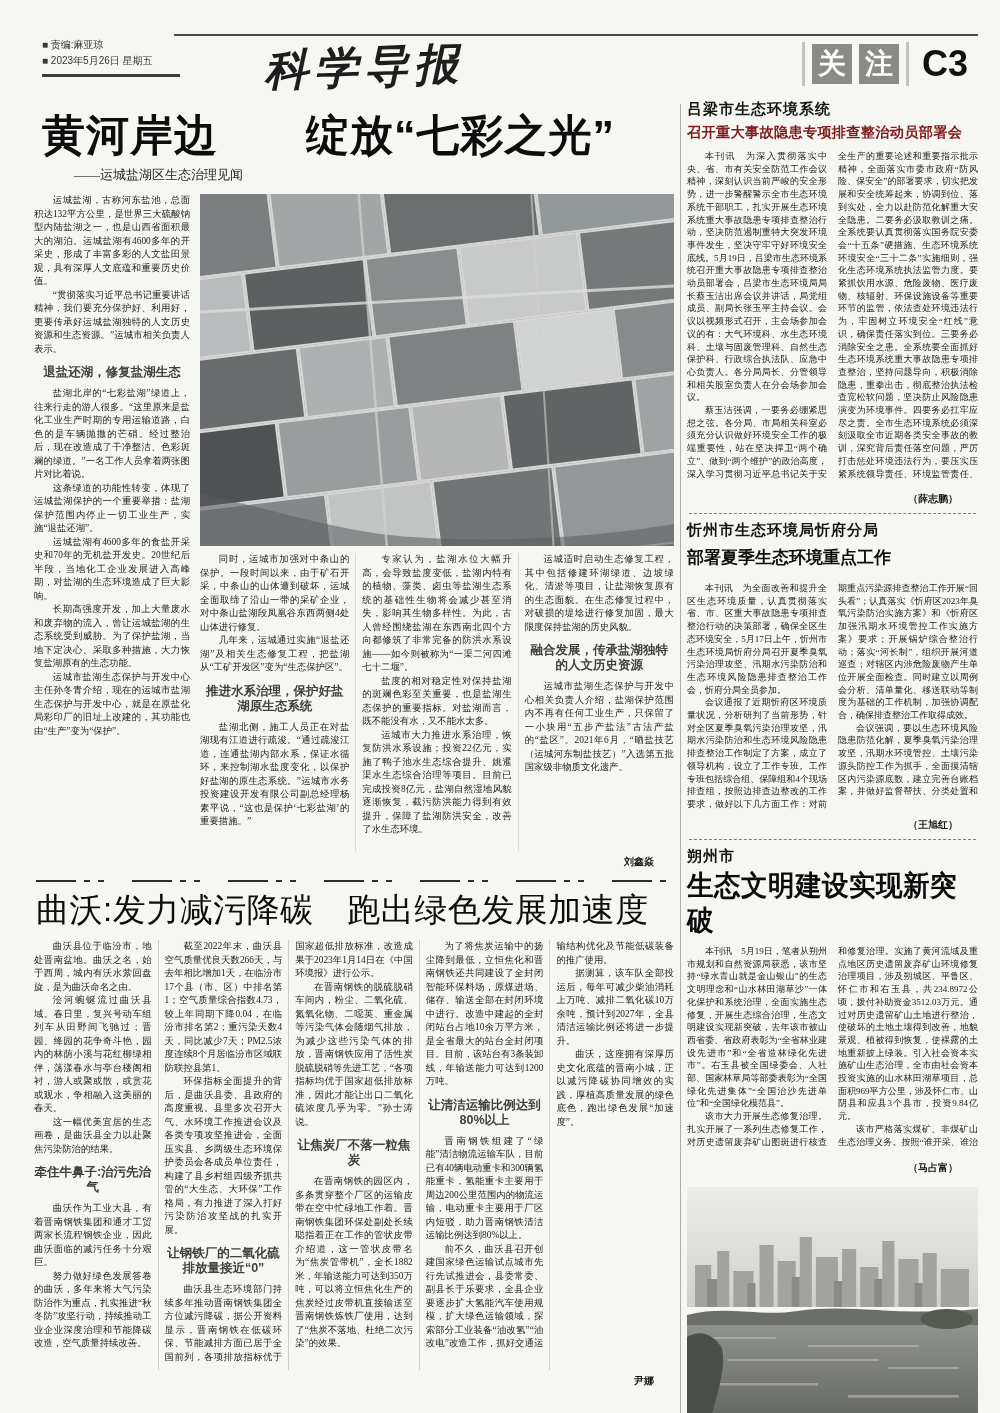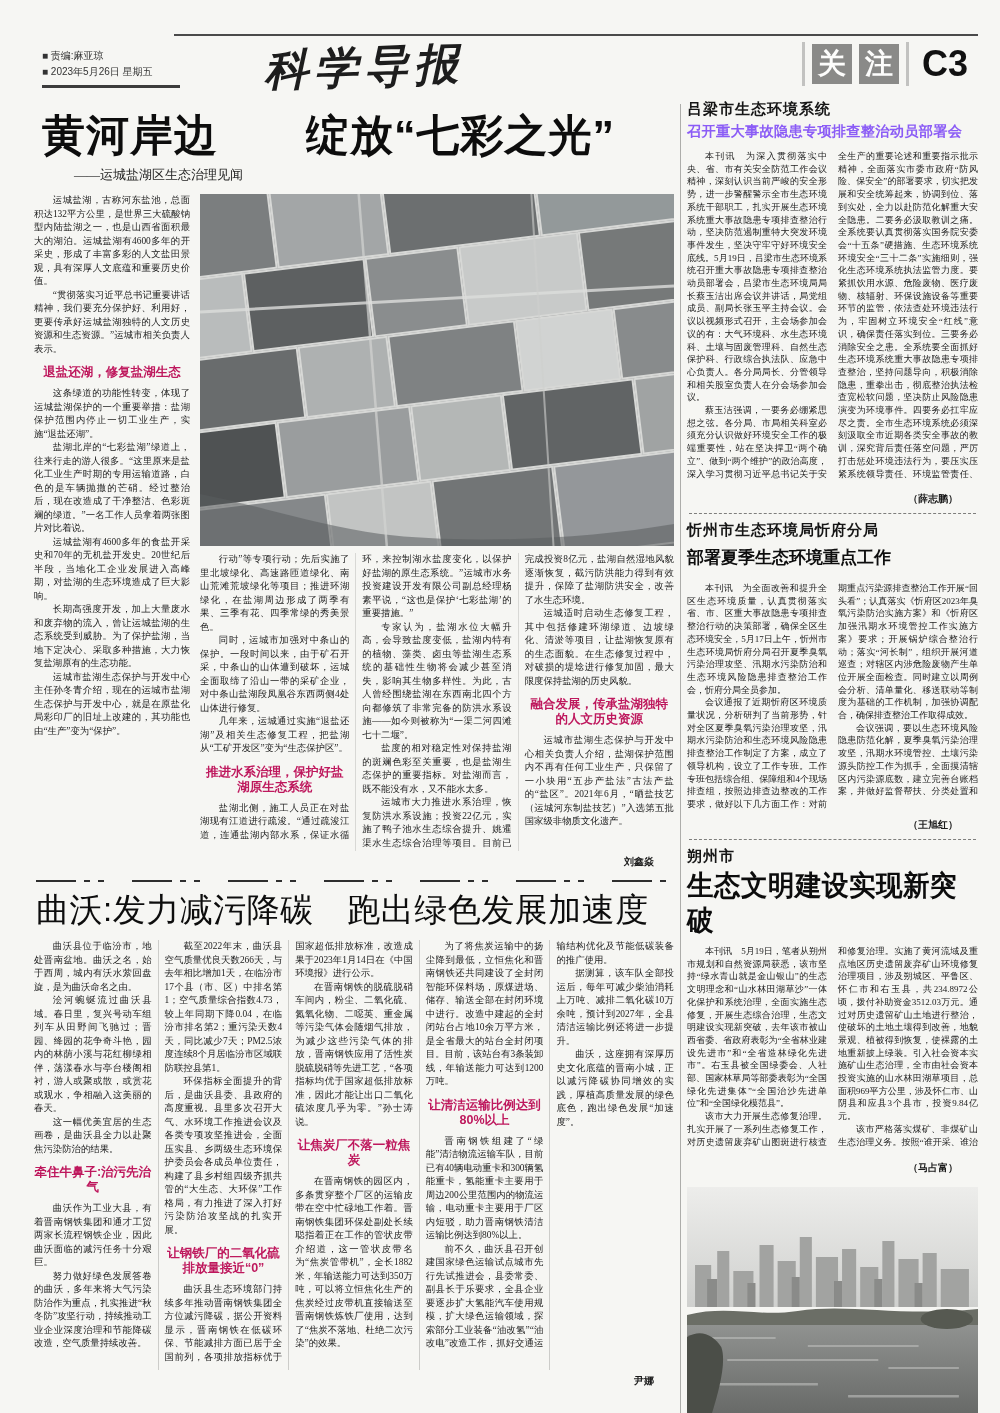--- a/index.html
+++ b/index.html
@@ -3,60 +3,60 @@
 <meta charset="utf-8">
 <style>
   html,body{margin:0;padding:0;}
   body{background:#e9e9e7;}
   .page{position:relative;width:1000px;height:1413px;background:#f6f6f3;margin:0 auto;
         font-family:"Liberation Serif","DejaVu Serif",serif;color:#161616;overflow:hidden;
         box-sizing:border-box;padding:28px 22px 0 34px;}
   
   .hdr{position:relative;height:66px;}
   .hdr-top-rule{position:absolute;left:140px;right:0;top:6px;height:2px;background:#4a4a4a;}
-  .ed-block{position:absolute;left:8px;top:20px;width:138px;font-size:10px;line-height:16px;color:#333;
+  .ed-block{position:absolute;left:8px;top:9px;width:138px;font-size:10px;line-height:16px;color:#333;
             border-bottom:3px solid #3c3c3c;padding-bottom:5px;font-family:"Liberation Sans","DejaVu Sans",sans-serif;}
   .mast{position:absolute;left:230px;top:10px;font-family:"DejaVu Serif",serif;font-weight:bold;font-style:italic;
         font-size:44px;letter-spacing:6px;transform:rotate(-2deg);color:#1d1d1d;}
   .badge-zone{position:absolute;right:10px;top:14px;display:flex;align-items:center;gap:7px;}
   .badge-bar{width:3px;height:44px;background:#c2c2c0;}
   .badge-box{width:40px;height:40px;background:#8a8a88;color:#fdfdfc;display:flex;align-items:center;justify-content:center;
              font-family:"Liberation Sans","DejaVu Sans",sans-serif;font-weight:bold;font-size:28px;}
   .page-no{font-family:"Liberation Sans","DejaVu Sans",sans-serif;font-size:36px;font-weight:bold;color:#111;margin-left:6px;}
   
   .content{display:flex;margin-top:4px;}
   .left-region{width:640px;}
   .v-rule{width:1px;background:#adadaa;margin:6px 6px 0 6px;}
   .right-region{width:291px;}
   
   .p{margin:0;text-indent:2em;text-align:justify;font-size:9.4px;line-height:13.5px;color:#1b1b1b;}
   .sub{margin:9px 0 7px;text-align:center;font-family:"Liberation Sans","DejaVu Sans",sans-serif;
-       font-weight:bold;font-size:12.5px;line-height:15px;color:#be185d;}
+       font-weight:bold;font-size:12.5px;line-height:15px;color:#404040;}
   .byline{margin:4px 20px 0 0;text-align:right;font-size:10px;font-weight:bold;color:#1b1b1b;}
   
   .main-h1{margin:12px 0 0 8px;font-family:"Liberation Sans","DejaVu Sans",sans-serif;font-weight:bold;
            font-size:43px;line-height:50px;letter-spacing:1px;color:#0d0d0d;}
   .main-dek{margin:6px 0 10px 40px;font-size:13px;color:#222;}
   .main-body{display:flex;gap:10px;}
   .main-col1{width:156px;height:676px;overflow:hidden;flex:none;}
   .main-right{flex:1;min-width:0;}
   .photo1{display:block;width:100%;height:352px;}
   .main-rest{margin-top:7px;height:298px;overflow:hidden;column-count:3;column-gap:13px;column-rule:1px solid #d8d8d5;column-fill:auto;}
   
   .dashdot{height:3px;margin:9px 2px 8px 2px;background-repeat:repeat-x;background-position:0 1px;background-size:96px 2px;
     background-image:repeating-linear-gradient(90deg,#2e2e2e 0 40px,transparent 40px 48px,#2e2e2e 48px 54px,transparent 54px 62px,#2e2e2e 62px 68px,transparent 68px 96px);}
   .dashed{border-top:1px dashed #7e7e7c;margin:7px 2px;}
   
   .quwo-h1{margin:8px 0 10px 2px;font-family:"Liberation Sans","DejaVu Sans",sans-serif;font-weight:normal;
            font-size:33px;line-height:40px;letter-spacing:0.5px;color:#0d0d0d;}
   .quwo-body{height:430px;overflow:hidden;column-count:5;column-gap:13px;column-rule:1px solid #ccccc9;column-fill:auto;}
   
   .kicker{margin:2px 0 3px;font-size:15px;font-weight:600;letter-spacing:1px;color:#161616;}
-  .r-title-sm{margin:0 0 8px;font-family:Liberation Mono, monospace;font-weight:bold;
-              font-size:14.2px;line-height:20px;letter-spacing:0.3px;color:#8b5cf6;}
+  .r-title-sm{margin:0 0 8px;font-family:Liberation Sans, sans-serif;font-weight:bold;
+              font-size:14.2px;line-height:20px;letter-spacing:0.3px;color:#7f1d1d;}
   .r-title-md{margin:2px 0 9px;font-family:"Liberation Sans","DejaVu Sans",sans-serif;font-weight:bold;
               font-size:17px;line-height:30px;color:#0e0e0e;}
   .r-title-lg{margin:2px 0 10px;font-family:"Liberation Serif","DejaVu Serif",serif;font-weight:bold;
               font-size:26.5px;line-height:33px;letter-spacing:0.5px;color:#0c0c0c;transform:scaleY(1.06);transform-origin:left top;}
   .r-body{overflow:hidden;column-count:2;column-gap:11px;column-fill:auto;}
   .r-body .p{font-size:9px;line-height:12.7px;}
   .r1-body{height:338px;}
   .r2-body{height:232px;}
   .r3-body{height:212px;}
   .photo2{display:block;width:100%;height:235px;margin-top:12px;}
@@ -87,22 +87,22 @@
     <div class="left-region">
 
       <article>
         <h1 class="main-h1">黄河岸边　　绽放“七彩之光”</h1>
         <div class="main-dek">——运城盐湖区生态治理见闻</div>
         <div class="main-body">
           <div class="main-col1">
               <p class="p">运城盐湖，古称河东盐池，总面积达132平方公里，是世界三大硫酸钠型内陆盐湖之一，也是山西省面积最大的湖泊。运城盐湖有4600多年的开采史，形成了丰富多彩的人文盐田景观，具有深厚人文底蕴和重要历史价值。</p>
               <p class="p">“贯彻落实习近平总书记重要讲话精神，我们要充分保护好、利用好，更要传承好运城盐湖独特的人文历史资源和生态资源。”运城市相关负责人表示。</p>
               <h4 class="sub">退盐还湖，修复盐湖生态</h4>
+              <p class="p">盐湖北岸的“七彩盐湖”绿道上，往来行走的游人很多。“这里原来是盐化工业生产时期的专用运输道路，白色的是车辆抛撒的芒硝。经过整治后，现在改造成了干净整洁、色彩斑斓的绿道。”一名工作人员拿着两张图片对比着说。</p>
               <p class="p">这条绿道的功能性转变，体现了运城盐湖保护的一个重要举措：盐湖保护范围内停止一切工业生产，实施“退盐还湖”。</p>
-              <p class="p">盐湖北岸的“七彩盐湖”绿道上，往来行走的游人很多。“这里原来是盐化工业生产时期的专用运输道路，白色的是车辆抛撒的芒硝。经过整治后，现在改造成了干净整洁、色彩斑斓的绿道。”一名工作人员拿着两张图片对比着说。</p>
               <p class="p">运城盐湖有4600多年的食盐开采史和70年的无机盐开发史。20世纪后半段，当地化工企业发展进入高峰期，对盐湖的生态环境造成了巨大影响。</p>
               <p class="p">长期高强度开发，加上大量废水和废弃物的流入，曾让运城盐湖的生态系统受到威胁。为了保护盐湖，当地下定决心、采取多种措施，大力恢复盐湖原有的生态功能。</p>
               <p class="p">运城市盐湖生态保护与开发中心主任孙冬青介绍，现在的运城市盐湖生态保护与开发中心，就是在原盐化局彩印厂的旧址上改建的，其功能也由“生产”变为“保护”。</p>
             </div>
           <div class="main-right">
 
             <svg class="photo1" viewBox="0 0 472 352" preserveAspectRatio="none" xmlns="http://www.w3.org/2000/svg">
               <rect x="0" y="0" width="472" height="352" fill="#8e9091"></rect>
               <g transform="rotate(-7 236 176)" stroke="#d7d8d6" stroke-width="2">
                 <rect x="-40" y="-30" width="130" height="85" fill="#7b7e7f"></rect>
@@ -128,21 +128,20 @@
                 <rect x="112" y="286" width="104" height="90" fill="#c2c4c3"></rect>
                 <rect x="218" y="286" width="120" height="90" fill="#727576"></rect>
                 <rect x="340" y="286" width="140" height="90" fill="#94979a"></rect>
               </g>
               <path d="M0,352 L0,300 C60,312 120,332 180,340 C260,350 380,346 472,330 L472,352 Z" fill="#5a5d5e" opacity="0.55"></path>
               <line x1="0" y1="118" x2="472" y2="92" stroke="#dddedc" stroke-width="3" opacity="0.8"></line>
               <line x1="158" y1="0" x2="186" y2="352" stroke="#d3d4d2" stroke-width="2.5" opacity="0.7"></line>
               <line x1="330" y1="0" x2="352" y2="352" stroke="#cfd0ce" stroke-width="2" opacity="0.6"></line>
             </svg>
             <div class="main-rest">
-                <p class="p">行动”等专项行动；先后实施了里北坡绿化、高速路匝道绿化、南山荒滩荒坡绿化等项目；推进环湖绿化，在盐湖周边形成了两季有果、三季有花、四季常绿的秀美景色。</p>
                 <p class="p">同时，运城市加强对中条山的保护。一段时间以来，由于矿石开采，中条山的山体遭到破坏，运城全面取缔了沿山一带的采矿企业，对中条山盐湖段凤凰谷东西两侧4处山体进行修复。</p>
                 <p class="p">几年来，运城通过实施“退盐还湖”及相关生态修复工程，把盐湖从“工矿开发区”变为“生态保护区”。</p>
                 <h4 class="sub">推进水系治理，保护好盐湖原生态系统</h4>
                 <p class="p">盐湖北侧，施工人员正在对盐湖现有江道进行疏浚。“通过疏浚江道，连通盐湖内部水系，保证水循环，来控制湖水盐度变化，以保护好盐湖的原生态系统。”运城市水务投资建设开发有限公司副总经理杨素平说，“这也是保护‘七彩盐湖’的重要措施。”</p>
                 <p class="p">专家认为，盐湖水位大幅升高，会导致盐度变低，盐湖内特有的植物、藻类、卤虫等盐湖生态系统的基础性生物将会减少甚至消失，影响其生物多样性。为此，古人曾经围绕盐湖在东西南北四个方向都修筑了非常完备的防洪水系设施——如今则被称为“一渠二河四滩七十二堰”。</p>
                 <p class="p">盐度的相对稳定性对保持盐湖的斑斓色彩至关重要，也是盐湖生态保护的重要指标。对盐湖而言，既不能没有水，又不能水太多。</p>
                 <p class="p">运城市大力推进水系治理，恢复防洪水系设施；投资22亿元，实施了鸭子池水生态综合提升、姚暹渠水生态综合治理等项目。目前已完成投资8亿元，盐湖自然湿地风貌逐渐恢复，截污防洪能力得到有效提升，保障了盐湖防洪安全，改善了水生态环境。</p>
                 <p class="p">运城适时启动生态修复工程，其中包括修建环湖绿道、边坡绿化、清淤等项目，让盐湖恢复原有的生态面貌。在生态修复过程中，对破损的堤埝进行修复加固，最大限度保持盐湖的历史风貌。</p>
                 <h4 class="sub">融合发展，传承盐湖独特的人文历史资源</h4>
                 <p class="p">运城市盐湖生态保护与开发中心相关负责人介绍，盐湖保护范围内不再有任何工业生产，只保留了一小块用“五步产盐法”古法产盐的“盐区”。2021年6月，“晒盐技艺（运城河东制盐技艺）”入选第五批国家级非物质文化遗产。</p>

